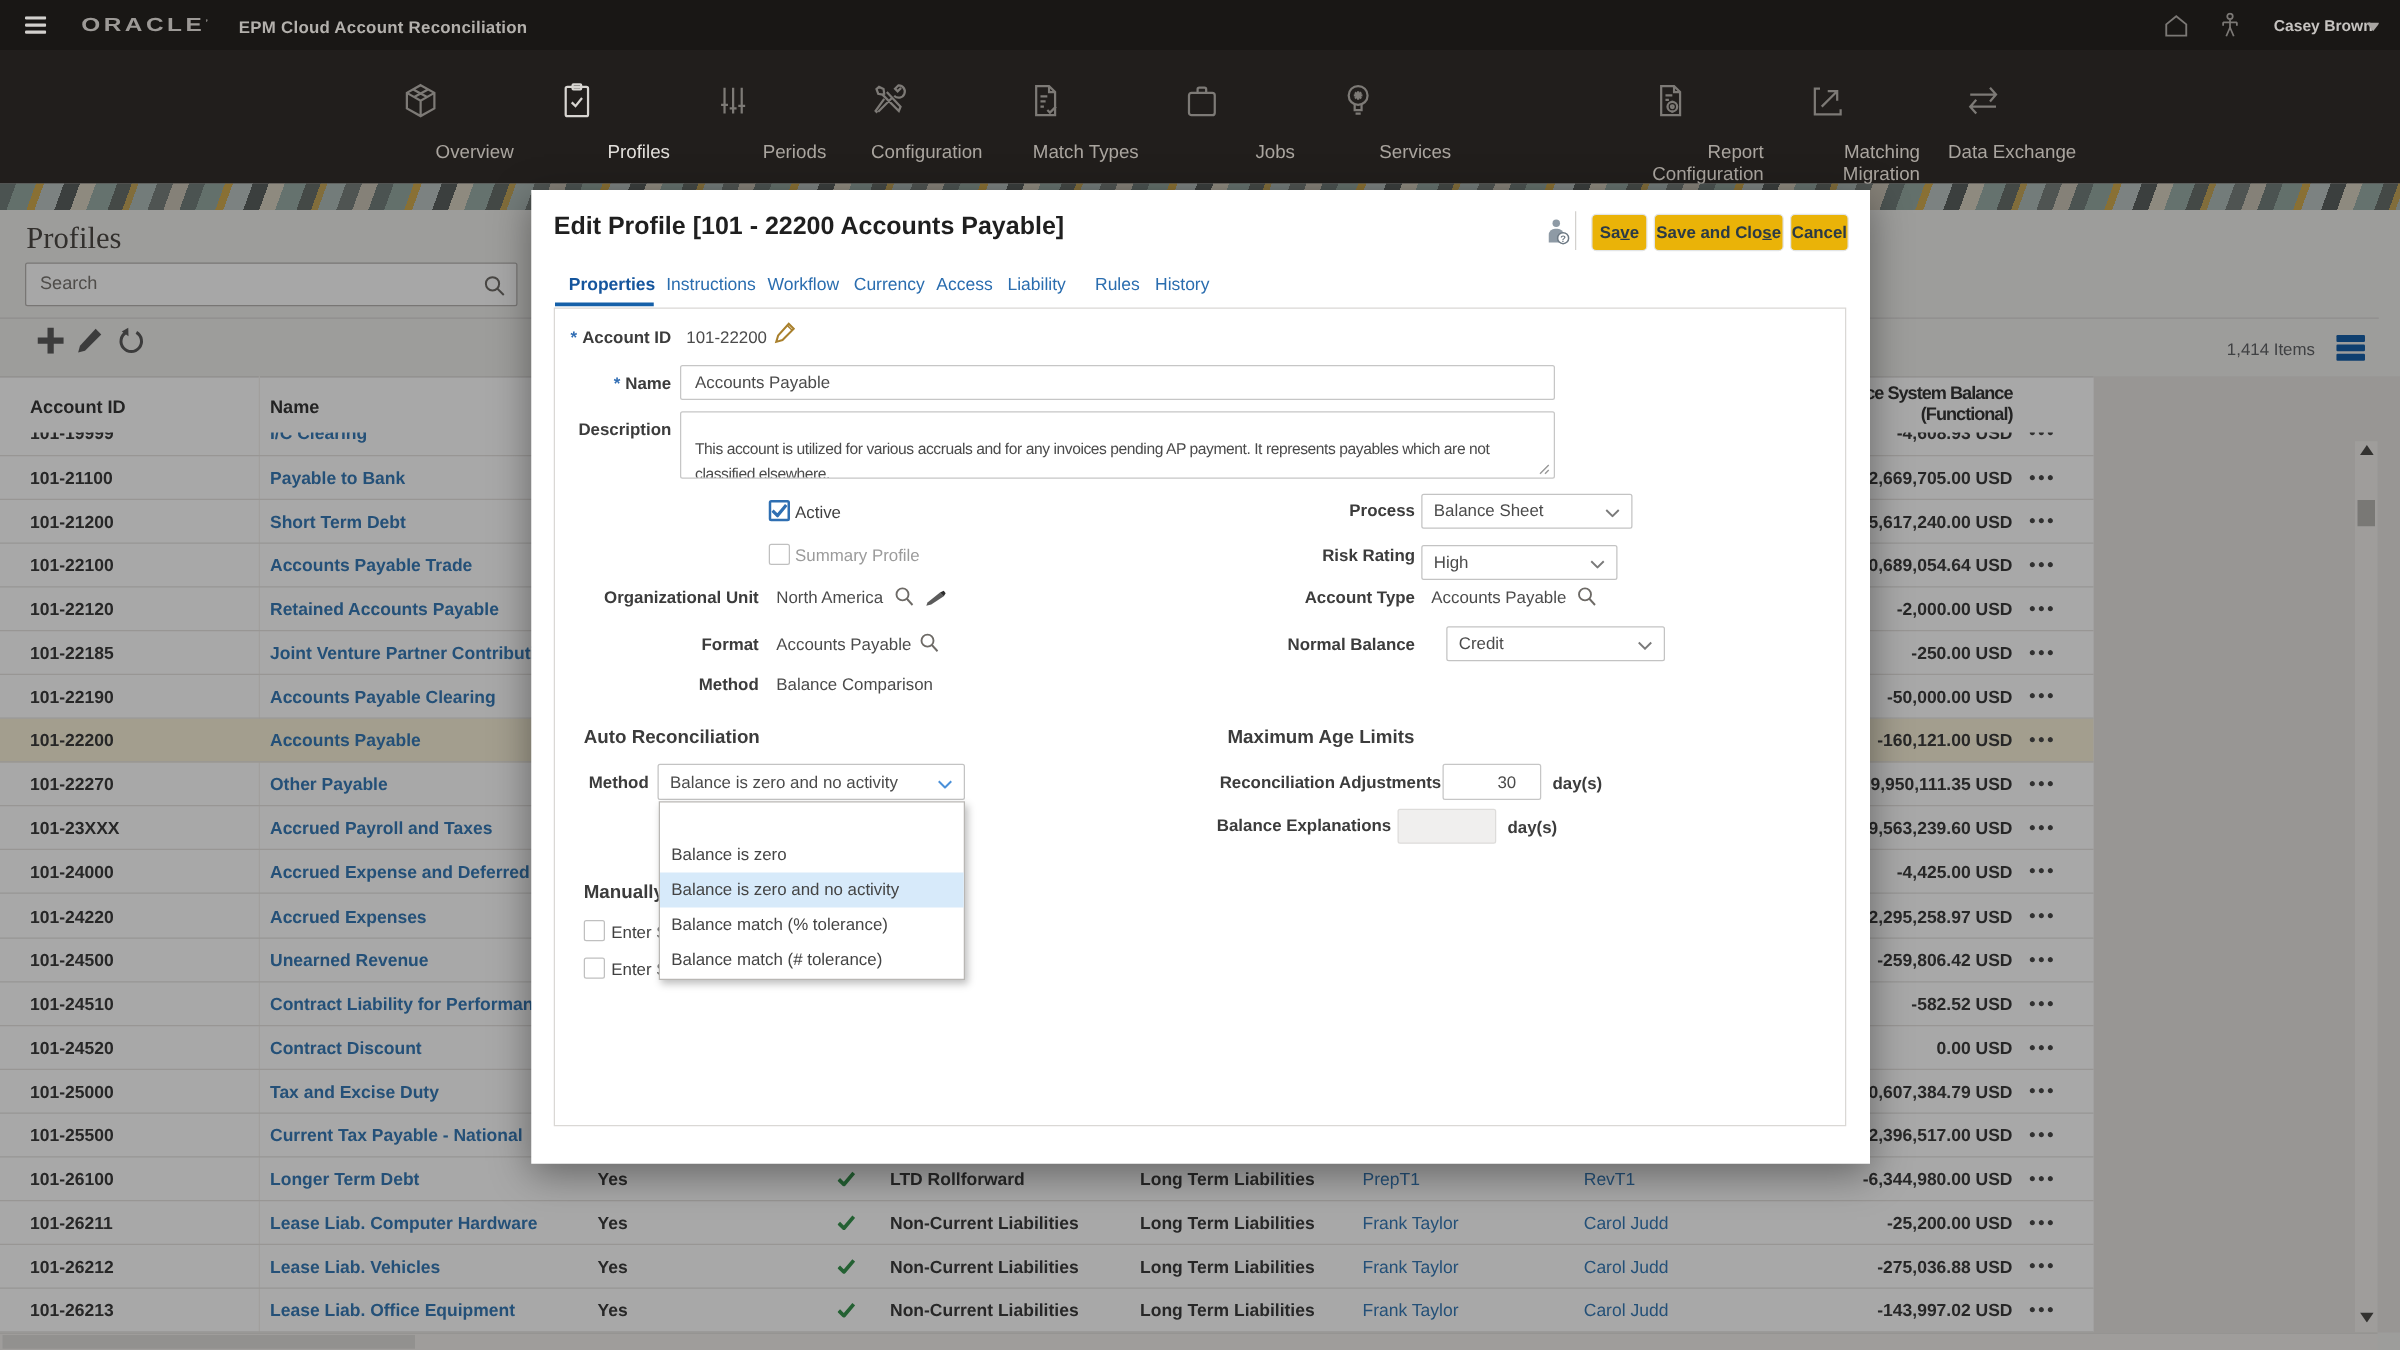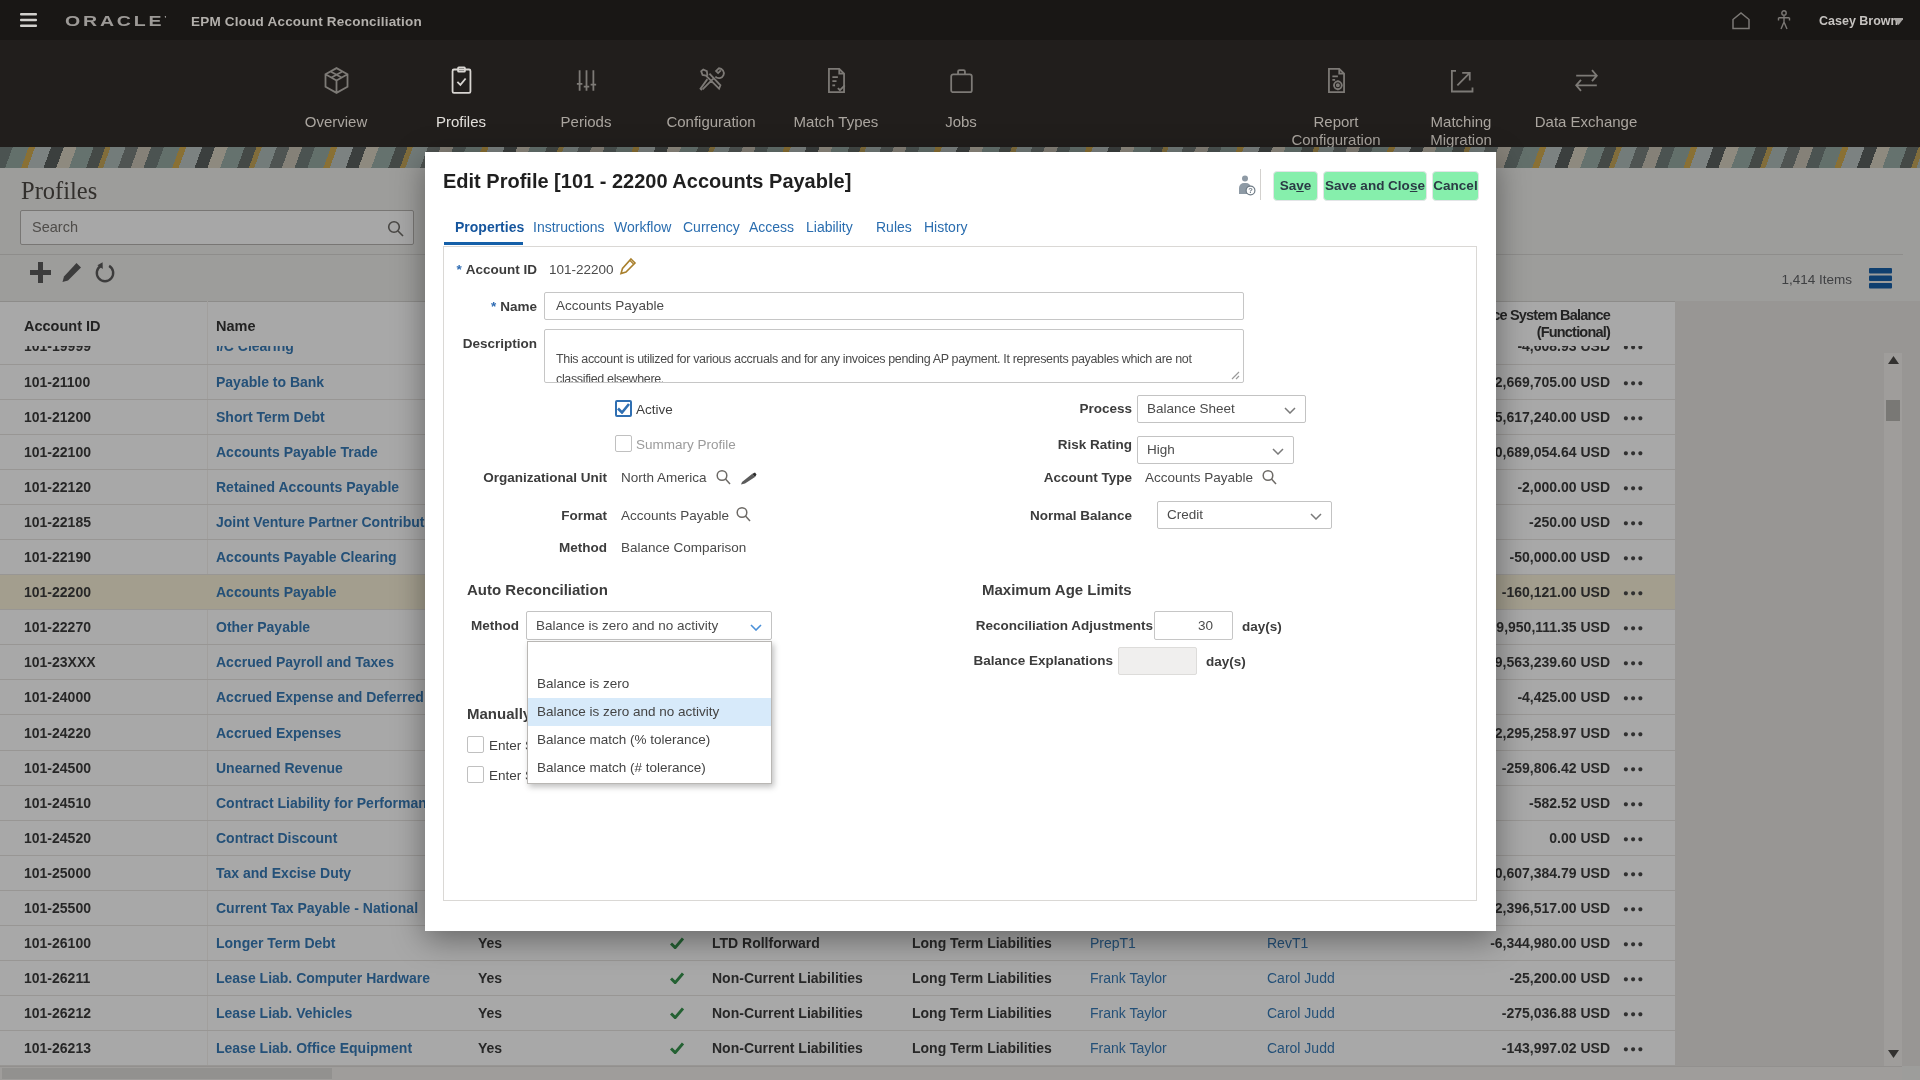--- a/index.html
+++ b/index.html
@@ -2,21 +2,21 @@
 <html><head><meta charset="utf-8">
 <style>
 *{margin:0;padding:0;box-sizing:border-box}
 html,body{width:1920px;height:1080px;overflow:hidden}
 body{font-family:"Liberation Sans",sans-serif;background:#efeeec}
 .ab{position:absolute}
 #stage{position:relative;width:1920px;height:1080px;overflow:hidden}
 
 #topbar{left:0;top:0;width:1920px;height:40px;background:#191715}
 #navbar{left:0;top:40px;width:1920px;height:107px;background:#211e1c}
-.navitem{position:absolute;top:24px;width:150px;text-align:center;color:#aaa59f;font-size:15px}
+.navitem{position:absolute;top:24px;width:150px;text-align:right;color:#aaa59f;font-size:15px}
 .navitem svg{display:block;margin:0 auto 16px auto}
 .nav-label{line-height:18px}
 #brand{left:191px;top:13.5px;color:#b3b0ac;font-size:13.5px;font-weight:bold;letter-spacing:.2px}
 #oracle{left:65px;top:12px;color:#9d9a97;font-size:21px;font-weight:bold;letter-spacing:3px;transform:scale(.93,.72);transform-origin:left top}
 #caseyb{left:1819px;top:14px;color:#c6c3c0;font-size:12.5px;font-weight:bold}
 
 #pattern{left:0;top:147px;width:1920px;height:21px;background:repeating-linear-gradient(110deg,#707d7a 0 12px,#95a9a2 12px 27px,#cfa94e 27px 33px,#bcc5c3 33px 48px,#585e5c 48px 60px,#d8d1c0 60px 72px,#98ada6 72px 88px,#666d69 88px 99px,#c3a558 99px 104px,#aebcb8 104px 118px,#777f7b 118px 130px,#cac4b5 130px 142px)}
 
 #page{left:0;top:168px;width:1920px;height:912px}
 #tablewrap{left:0;top:133px;width:1675px;height:765px;background:#fff;border-top:1px solid #d6d4d1}
@@ -43,21 +43,21 @@
 
 #vsb{left:1884px;top:185px;width:18px;height:713px;background:#f1efec}
 #vthumb{left:1886px;top:232px;width:14px;height:21px;background:#b7b5b1}
 #hsb{left:0;top:898px;width:1902px;height:14px;background:#f1efec;border-top:1px solid #dddbd8}
 #hthumb{left:2px;top:900px;width:330px;height:11px;background:#dedcd9}
 
 #overlay{left:0;top:147px;width:1920px;height:933px;background:rgba(6,6,6,.35)}
 
 #modal{left:425px;top:151.5px;width:1071px;height:779px;background:#fff;box-shadow:0 8px 30px rgba(0,0,0,.4);font-size:13.5px;color:#4b4b4b}
 #mtitle{left:18px;top:18px;font-size:20px;font-weight:bold;color:#1f1f1f}
-.btn{position:absolute;top:19.5px;height:30px;background:#86efac;border:1px solid #e3e5e7;border-radius:4px;font-size:13.5px;font-weight:bold;color:#2b3a45;text-align:center;line-height:28px}
+.btn{position:absolute;top:19.5px;height:30px;background:#eab308;border:1px solid #e3e5e7;border-radius:4px;font-size:13.5px;font-weight:bold;color:#2b3a45;text-align:center;line-height:28px}
 #tabs{left:30px;top:67px}
 .tab{position:absolute;top:0;font-size:14px;color:#2a6daf;white-space:nowrap}
 #tabbar{left:19px;top:90px;width:79px;height:3.5px;background:#1560a9}
 #fbox{left:18px;top:94.5px;width:1034px;height:655px;border:1px solid #dad8d5}
 .lab{position:absolute;font-weight:bold;color:#3c3c3c;text-align:right;white-space:nowrap}
 .val{position:absolute;color:#4b4b4b;white-space:nowrap}
 .ast{color:#2f6cb3;margin-right:4px}
 .inp{position:absolute;border:1px solid #c6c6c6;border-radius:2px;background:#fff;color:#4b4b4b;white-space:nowrap;overflow:hidden}
 .sel{position:absolute;border:1px solid #c3c3c3;border-radius:2px;background:#fff;color:#4b4b4b;line-height:26px;padding-left:9px;white-space:nowrap}
 .chev{position:absolute;right:9px;top:11px}
@@ -125,20 +125,27 @@
           <path d="M13 17.5 l1.5 1.5 L18 15.5"></path>
         </svg>
       <div class="nav-label">Match Types</div>
     </div>
     <div class="navitem" style="left:886px">
       <svg width="33" height="33" viewBox="0 0 24 24" fill="none" stroke="#7d7a76" stroke-width="1.3">
           <rect x="4.5" y="7.5" width="15" height="13" rx="1.5"></rect>
           <path d="M9.5 7.5 V5.5 a1 1 0 0 1 1-1 h3 a1 1 0 0 1 1 1 V7.5"></path>
         </svg>
       <div class="nav-label">Jobs</div>
+    </div>
+    <div class="navitem" style="left:1011px">
+      <svg width="33" height="33" viewBox="0 0 24 24" fill="none" stroke="#7d7a76" stroke-width="1.3">
+          <circle cx="12" cy="9" r="5.5"></circle>
+          <path d="M10 14.5 V17.5 H14 V14.5 M10.5 19.5 H13.5 M12 6.5 V11.5 M9.5 9 H14.5 M10.2 7.2 L13.8 10.8 M13.8 7.2 L10.2 10.8"></path>
+        </svg>
+      <div class="nav-label">Services</div>
     </div>
     <div class="navitem" style="left:1261px">
       <svg width="33" height="33" viewBox="0 0 24 24" fill="none" stroke="#7d7a76" stroke-width="1.3">
           <path d="M6.5 3.5 H14 L17.5 7 V20.5 H6.5 Z M14 3.5 V7 H17.5 M9 9 H13 M9 11.5 H11"></path>
           <circle cx="13" cy="15.5" r="2.8"></circle>
           <circle cx="13" cy="15.5" r="0.8"></circle>
           <path d="M13 12 V12.9 M13 18.1 V19 M9.8 15.5 H10.4 M15.6 15.5 H16.2"></path>
         </svg>
       <div class="nav-label">Report<br>Configuration</div>
     </div>

